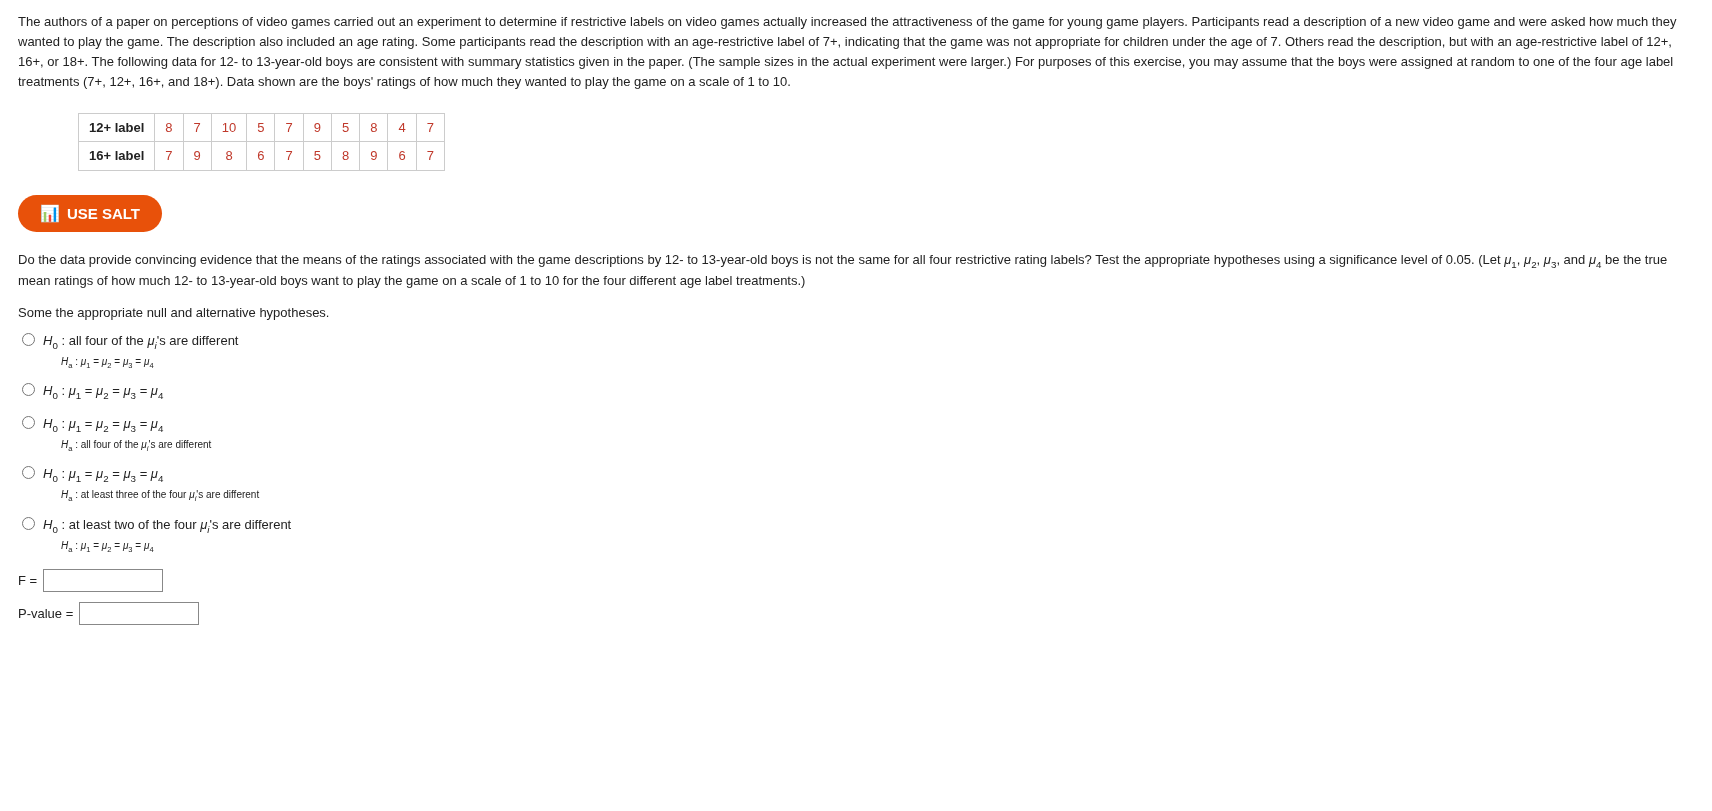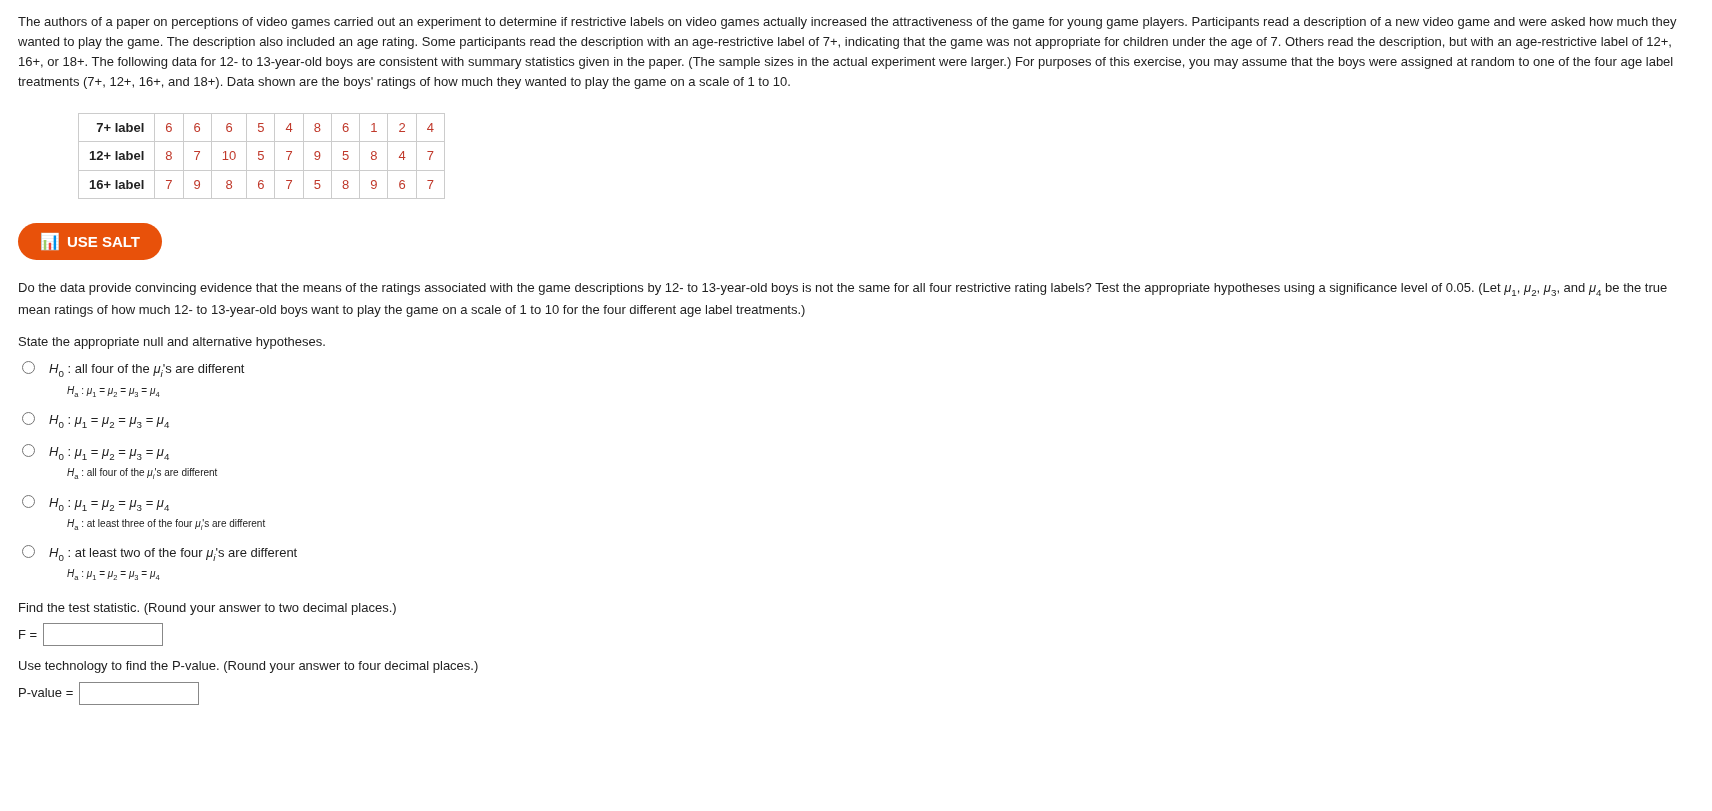--- a/index.html
+++ b/index.html
@@ -61,21 +61,21 @@
       margin-bottom: 8px;
       font-size: 13px;
     }
     .hypothesis-group {
       margin-bottom: 10px;
       padding-left: 4px;
     }
     .hypothesis-option {
       display: flex;
       align-items: flex-start;
-      gap: 14px;
+      gap: 8px;
       margin-bottom: 2px;
     }
     .hypothesis-option input[type="radio"] {
       margin-top: 2px;
       flex-shrink: 0;
     }
     .hyp-lines {
       display: flex;
       flex-direction: column;
       gap: 1px;
@@ -123,33 +123,20 @@
 
 <p class="intro-text">
   The authors of a paper on perceptions of video games carried out an experiment to determine if restrictive labels on video games actually increased the attractiveness of the game for young game players. Participants read a description of a new video game and were
   asked how much they wanted to play the game. The description also included an age rating. Some participants read the description with an age-restrictive label of 7+, indicating that the game was not appropriate for children under the age of 7. Others read the
   description, but with an age-restrictive label of 12+, 16+, or 18+. The following data for 12- to 13-year-old boys are consistent with summary statistics given in the paper. (The sample sizes in the actual experiment were larger.) For purposes of this exercise, you
   may assume that the boys were assigned at random to one of the four age label treatments (7+, 12+, 16+, and 18+). Data shown are the boys' ratings of how much they wanted to play the game on a scale of 1 to 10.
 </p>
 
 <table class="data-table">
   <tbody id="table-body">
-  <tr>
-        <td class="label-cell">7+ label</td>
-        <td class="data-cell">6</td>
-        <td class="data-cell">6</td>
-        <td class="data-cell">6</td>
-        <td class="data-cell">5</td>
-        <td class="data-cell">4</td>
-        <td class="data-cell">8</td>
-        <td class="data-cell">6</td>
-        <td class="data-cell">1</td>
-        <td class="data-cell">2</td>
-        <td class="data-cell">4</td>
-      </tr>
       <tr>
         <td class="label-cell">12+ label</td>
         <td class="data-cell">8</td>
         <td class="data-cell">7</td>
         <td class="data-cell">10</td>
         <td class="data-cell">5</td>
         <td class="data-cell">7</td>
         <td class="data-cell">9</td>
         <td class="data-cell">5</td>
         <td class="data-cell">8</td>
@@ -177,21 +164,21 @@
     <span class="salt-icon">📊</span>
     <span>USE SALT</span>
   </button>
 </div>
 
 <p class="question-text">
   Do the data provide convincing evidence that the means of the ratings associated with the game descriptions by 12- to 13-year-old boys is not the same for all four restrictive rating labels? Test the appropriate hypotheses using a significance level of 0.05. (Let
   <i>μ</i><sub>1</sub>, <i>μ</i><sub>2</sub>, <i>μ</i><sub>3</sub>, and <i>μ</i><sub>4</sub> be the true mean ratings of how much 12- to 13-year-old boys want to play the game on a scale of 1 to 10 for the four different age label treatments.)
 </p>
 
-<p class="section-label">State the appropriate null and alternative hypotheses.</p>
+<p class="section-label">Some the appropriate null and alternative hypotheses.</p>
 
 <div>
 
   <div class="hypothesis-group">
     <div class="hypothesis-option">
       <input type="radio" name="hypothesis" style="">
       <div class="hyp-lines">
         <div class="hyp-line">
           <i>H</i><sub>0</sub> : all four of the <i>μ</i><sub><i>i</i></sub>'s are different
         </div>
@@ -251,26 +238,24 @@
         <div class="indent-line">
           <i>H</i><sub>a</sub> : <i>μ</i><sub>1</sub> = <i>μ</i><sub>2</sub> = <i>μ</i><sub>3</sub> = <i>μ</i><sub>4</sub>
         </div>
       </div>
     </div>
   </div>
 
 </div>
 
 <div class="find-stat-section">
-  <p>Find the test statistic. (Round your answer to two decimal places.)</p>
   <div class="input-row">
     <span>F =</span>
     <input type="text" placeholder="" style="">
   </div>
 </div>
 
 <div class="p-value-section">
-  <p>Use technology to find the P-value. (Round your answer to four decimal places.)</p>
   <div class="input-row">
     <span>P-value =</span>
     <input type="text" placeholder="" style="">
   </div>
 </div>
 
 </body></html>

